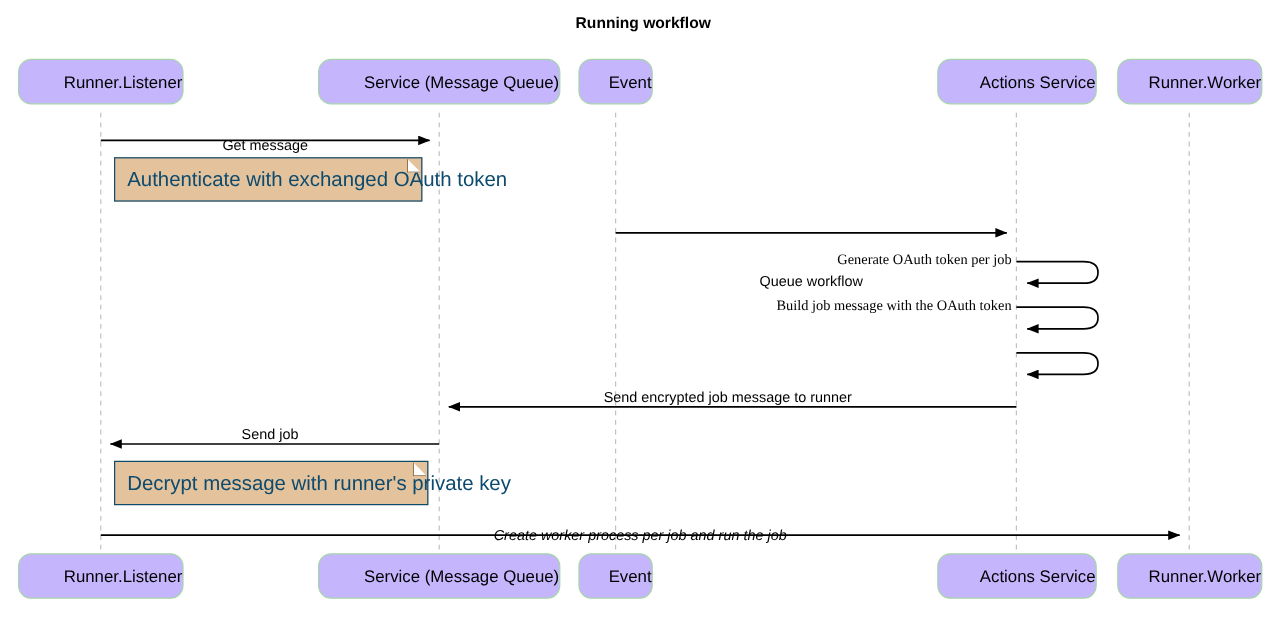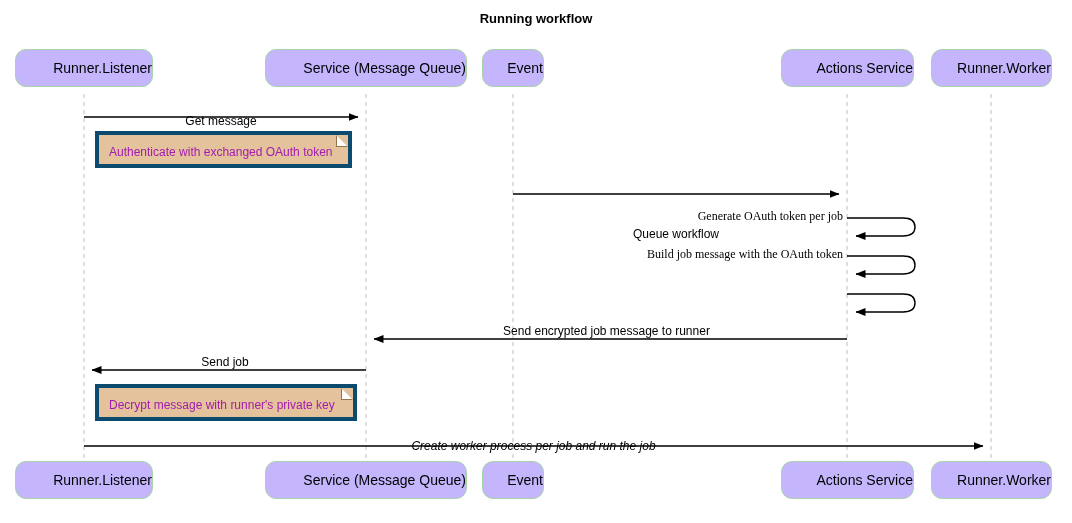--- a/index.html
+++ b/index.html
@@ -44,25 +44,25 @@
     line-height: 36px;
     text-align: right;
     font-size: 14px;
     color: #000000;
     white-space: nowrap;
   }
   .note {
     position: absolute;
     box-sizing: border-box;
     background: #e4c29c;
-    border: 4px solid #0c4a6e;
+    border: 1px solid #0c4a6e;
     height: 37px;
     line-height: 35px;
-    font-size: 12px;
-    color: #a21caf;
+    font-size: 17px;
+    color: #0c4a6e;
     white-space: nowrap;
     padding-left: 10px;
   }
   .note-fold {
     position: absolute;
     right: 0;
     top: 0;
     width: 11px;
     height: 11px;
     background: #ffffff;

